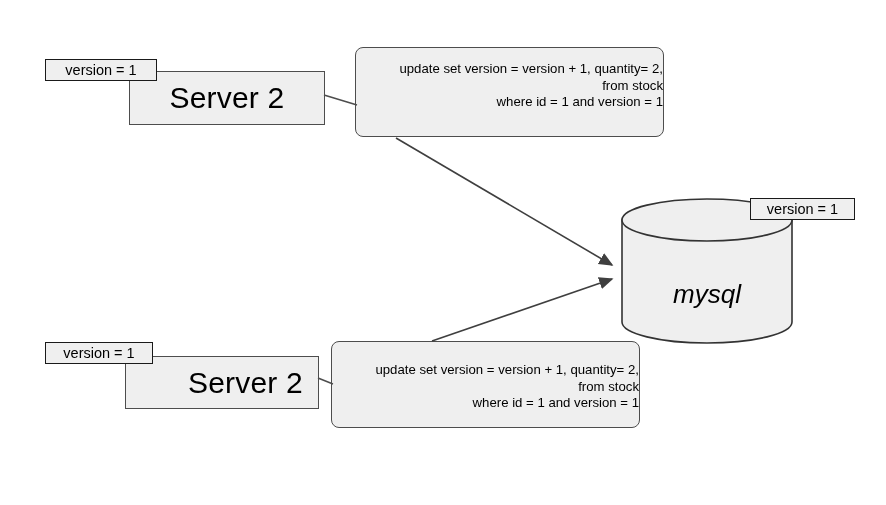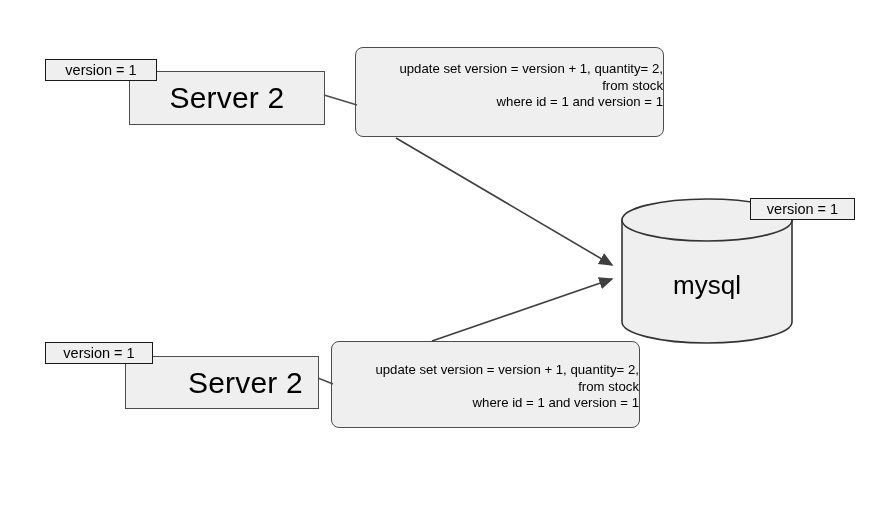--- a/index.html
+++ b/index.html
@@ -145,19 +145,19 @@
     <div class="sql-line">where id = 1 and version = 1</div>
   </div>
 
   <div class="cylinder" style="left:620px; top:198px; width:174px; height:146px;">
     <svg width="174" height="146" viewBox="0 0 174 146" xmlns="http://www.w3.org/2000/svg">
 
       <path d="M2,22 L2,124 A85,21 0 0 0 172,124 L172,22 Z" fill="#EFEFEF" stroke="#333333" stroke-width="1.6"></path>
 
       <ellipse cx="87" cy="22" rx="85" ry="21" fill="#EFEFEF" stroke="#333333" stroke-width="1.6"></ellipse>
     </svg>
-    <div class="cyl-label" style="top:74px;">mysql</div>
+    <div class="cyl-label" style="top:83px;font-style:italic;">mysql</div>
   </div>
   <div class="version-tag" style="left:750px; top:198px; width:105px; height:22px;">
     <span>version = 1</span>
   </div>
 
 </div>
 
 </body></html>

